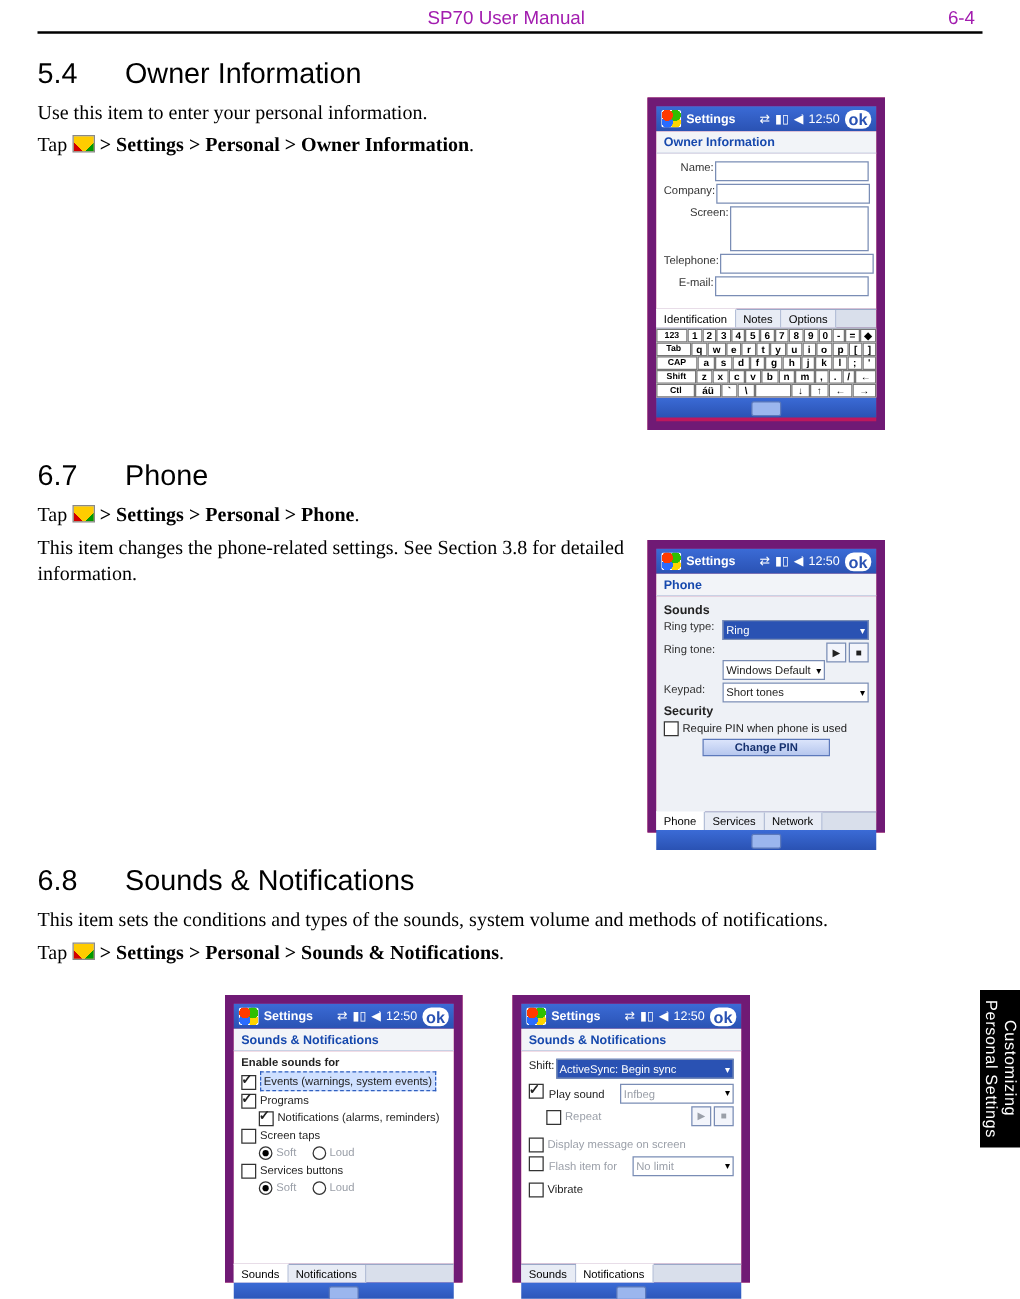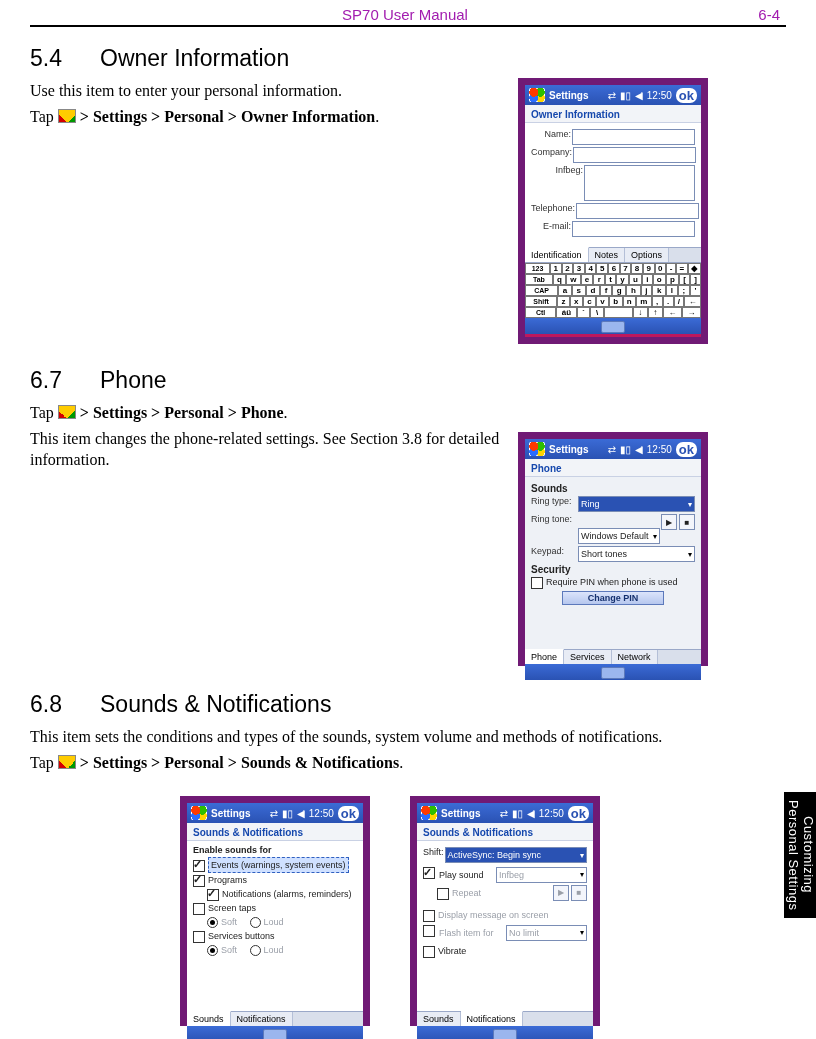--- a/index.html
+++ b/index.html
@@ -217,21 +217,21 @@
     <div class="shot-body" style="height:116px;">
       <div class="frow">
           <span class="lbl">Name:</span>
           <input type="text" style="">
         </div>
       <div class="frow">
           <span class="lbl">Company:</span>
           <input type="text" style="">
         </div>
       <div class="frow">
-          <span class="lbl">Infbeg:</span>
+          <span class="lbl">Screen:</span>
           <textarea style=""></textarea>
         </div>
       <div class="frow">
           <span class="lbl">Telephone:</span>
           <input type="text" style="">
         </div>
       <div class="frow">
           <span class="lbl">E-mail:</span>
           <input type="text" style="">
         </div>

